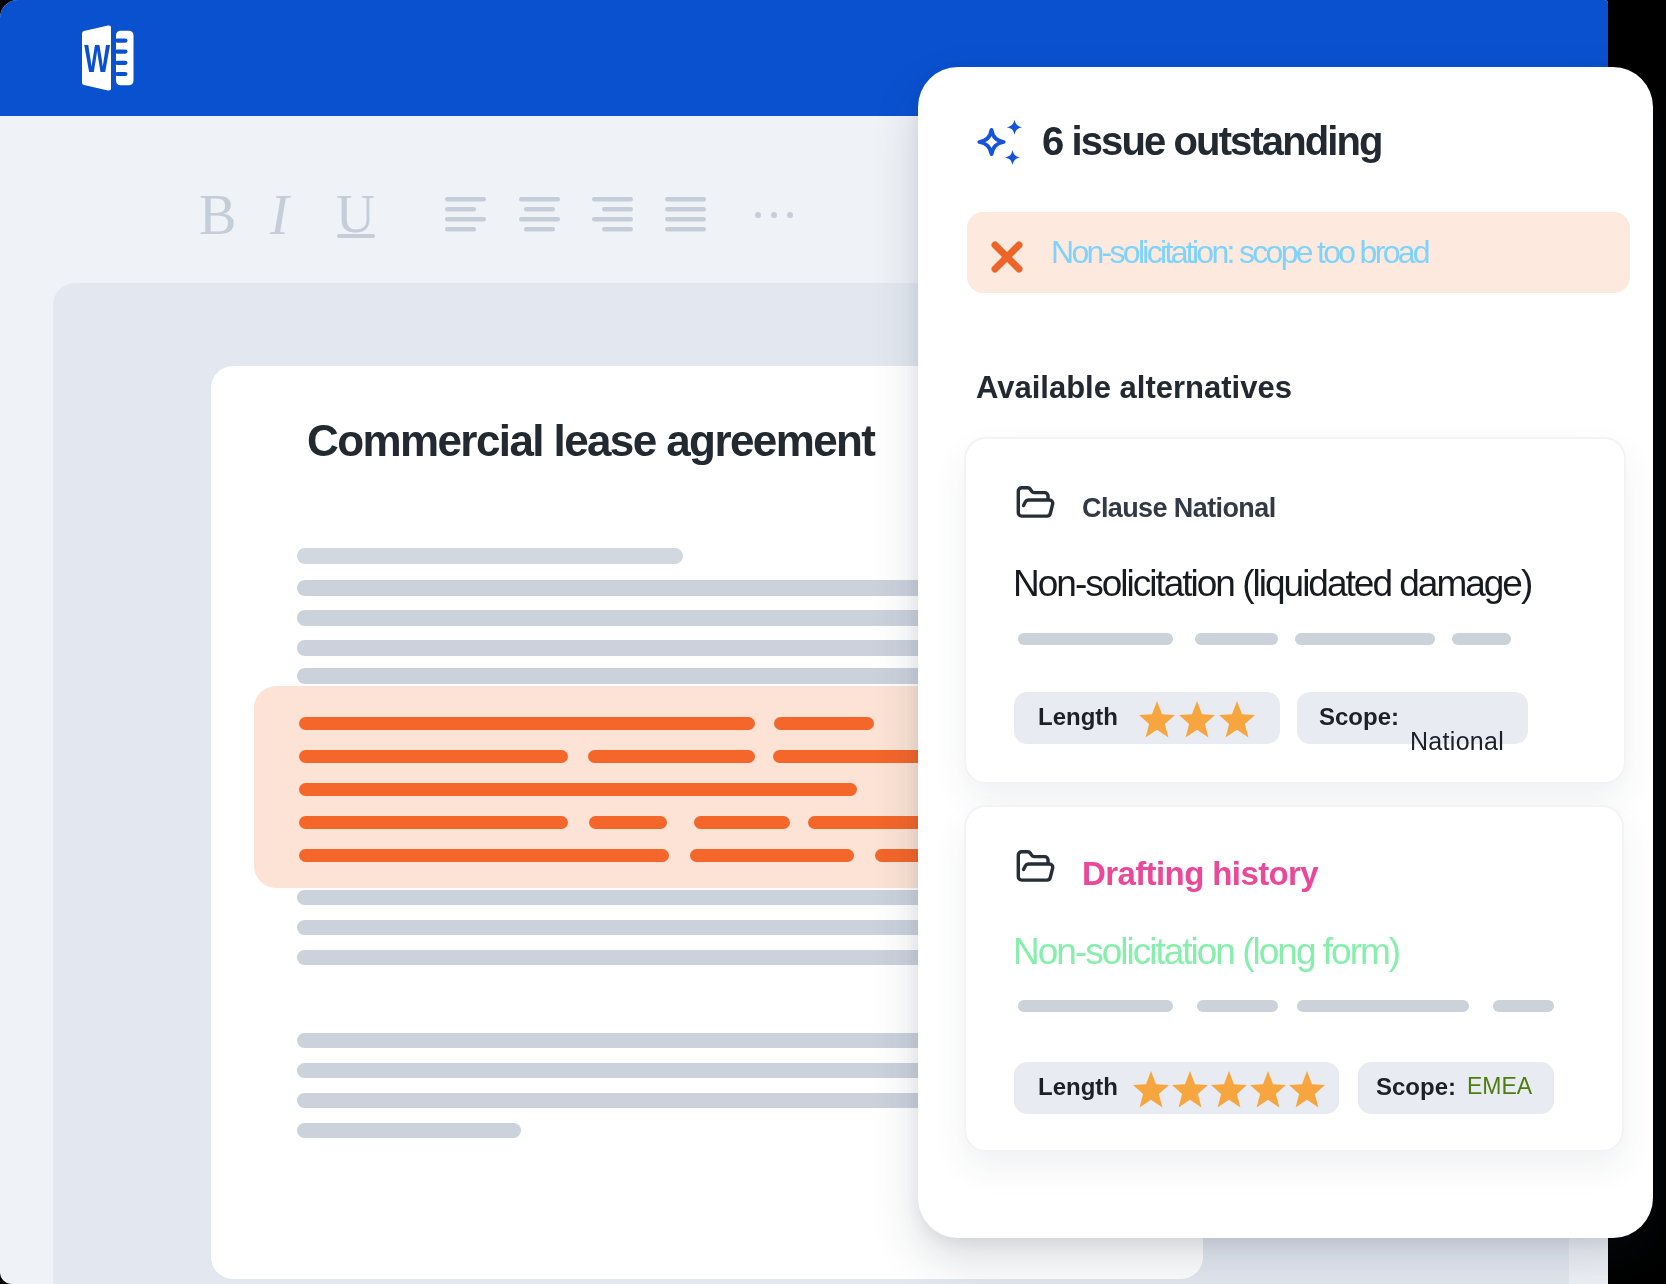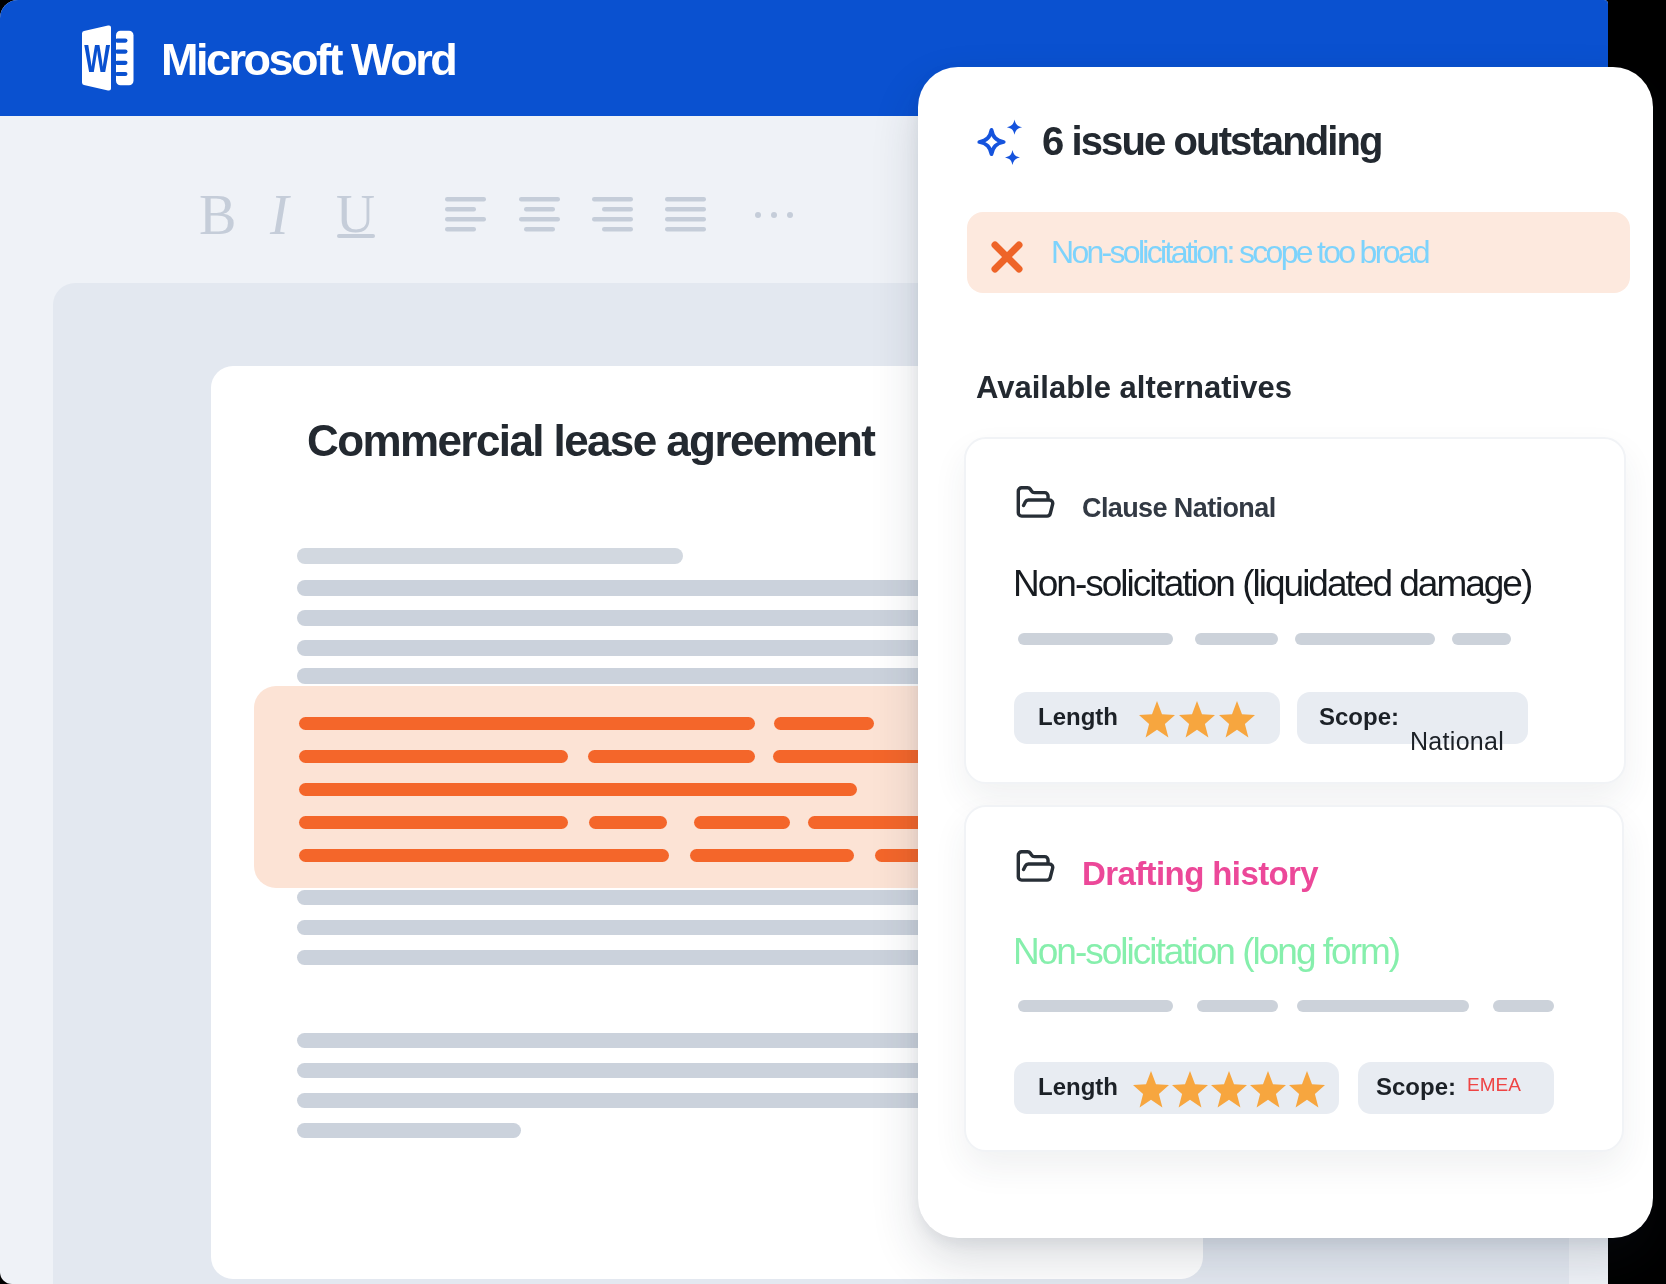--- a/index.html
+++ b/index.html
@@ -22,21 +22,20 @@
     <rect x="38" y="8.8" width="17.5" height="54.5" rx="4.5" fill="#fff"></rect>
     <g fill="#0a51d0">
       <rect x="37" y="16.5" width="12.5" height="4.2" rx="2.1"></rect>
       <rect x="37" y="27.5" width="12.5" height="4.2" rx="2.1"></rect>
       <rect x="37" y="38.7" width="12.5" height="4.2" rx="2.1"></rect>
       <rect x="37" y="49.9" width="12.5" height="4.2" rx="2.1"></rect>
     </g>
     <path d="M4 11.5 Q4 9.3 6 8.9 L30 3.6 Q33 3 33 5.6 L33 66.4 Q33 69 30 68.4 L6 63.1 Q4 62.7 4 60.5 Z" fill="#fff"></path>
     <text x="8.6" y="50" font-family="Liberation Sans" font-weight="bold" font-size="38" fill="#0a51d0" transform="scale(0.72,1)" textLength="33">W</text>
   </svg>
-  <div class="txt" style="left:161px;top:37px;font-size:45px;font-weight:bold;color:#fff;letter-spacing:-2.5px;">Microsoft Word</div>
 
   <div class="txt" style="left:199px;top:187px;font-family:'Liberation Serif',serif;font-size:56px;color:#c5cdd9;">B</div>
   <div class="txt" style="left:270px;top:187px;font-family:'Liberation Serif',serif;font-style:italic;font-size:56px;color:#c5cdd9;">I</div>
   <div class="txt" style="left:336px;top:187px;font-family:'Liberation Serif',serif;font-size:54px;color:#c5cdd9;">U</div>
   <div class="abs" style="left:337px;top:234px;width:38px;height:4px;background:#c5cdd9;border-radius:2px;"></div>
 
   <svg class="abs" style="left:445px;top:197px;" width="41" height="36" viewBox="0 0 41 36">
     <g fill="#c5cdd9">
         <rect x="0" y="0" width="41" height="4.5" rx="2.2"></rect>
         <rect x="0" y="10" width="31" height="4.5" rx="2.2"></rect>
@@ -172,13 +171,13 @@
 <svg class="star" style="left:1210px;top:1070px;" viewBox="0 0 38 37" preserveAspectRatio="none">
     <path d="M19 1 L24 13.5 37 14.2 26.9 22.8 30.4 35.5 19 28.3 7.6 35.5 11.1 22.8 1 14.2 14 13.5 Z" fill="#f7a63f"></path>
   </svg>
 <svg class="star" style="left:1249px;top:1070px;" viewBox="0 0 38 37" preserveAspectRatio="none">
     <path d="M19 1 L24 13.5 37 14.2 26.9 22.8 30.4 35.5 19 28.3 7.6 35.5 11.1 22.8 1 14.2 14 13.5 Z" fill="#f7a63f"></path>
   </svg>
 <svg class="star" style="left:1288px;top:1070px;" viewBox="0 0 38 37" preserveAspectRatio="none">
     <path d="M19 1 L24 13.5 37 14.2 26.9 22.8 30.4 35.5 19 28.3 7.6 35.5 11.1 22.8 1 14.2 14 13.5 Z" fill="#f7a63f"></path>
   </svg>
 <div class="txt" style="left:1376px;top:1075px;font-size:24px;font-weight:bold;color:#1c2127;">Scope:</div>
-<div class="txt" style="left:1467px;top:1075px;font-size:19px;color:#ef4444;">EMEA</div>
+<div class="txt" style="left:1467px;top:1075px;font-size:23px;color:#4d7c0f;">EMEA</div>
 
 </body></html>

